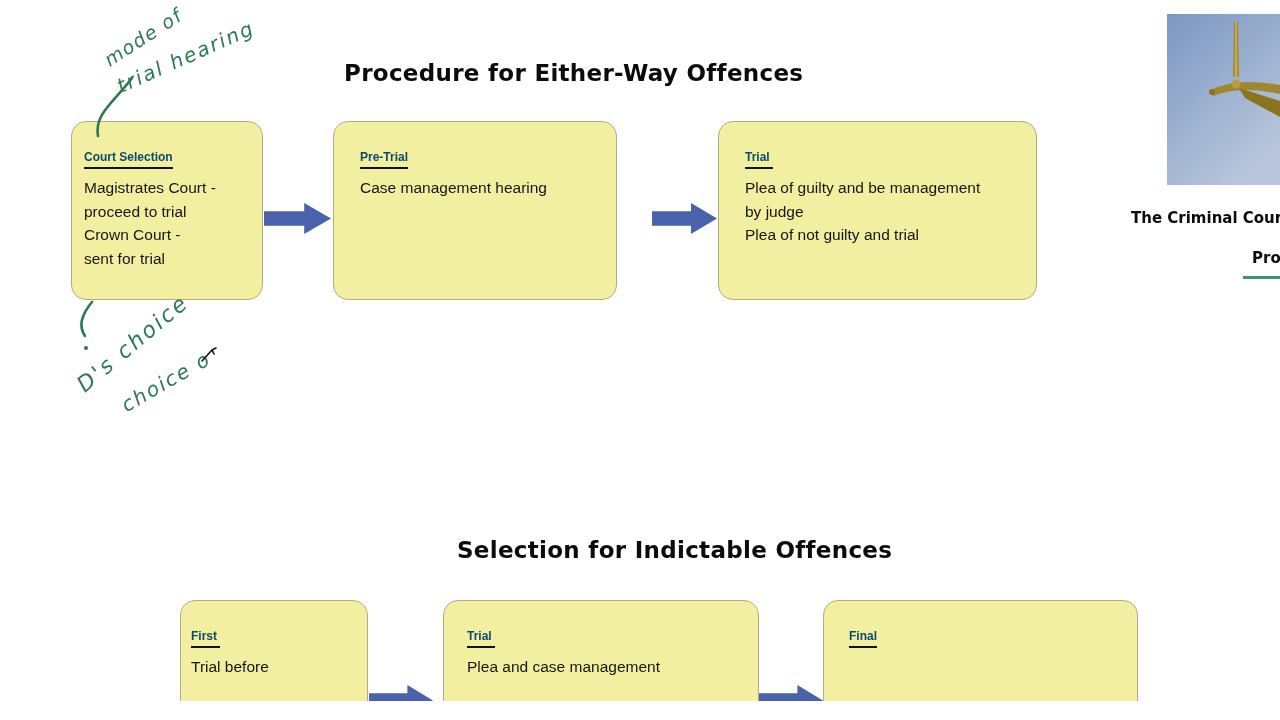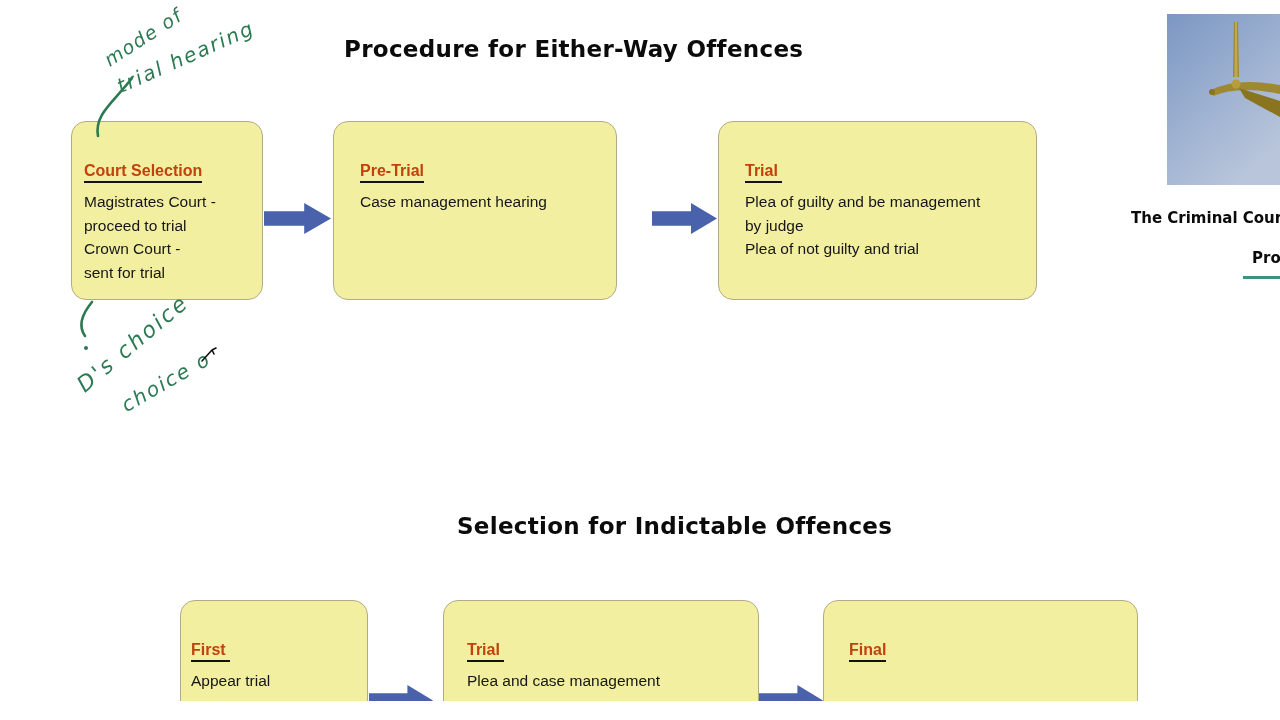--- a/index.html
+++ b/index.html
@@ -3,29 +3,29 @@
 <meta charset="utf-8">
 <style>
   html,body{margin:0;padding:0;background:#fff;}
   #stage{
     position:relative;width:1280px;height:720px;background:#ffffff;
     overflow:hidden;font-family:"Liberation Sans",sans-serif;
   }
   .title{
     position:absolute;white-space:nowrap;color:#0b0b0b;
     font-family:"DejaVu Sans",sans-serif;font-weight:bold;
-    font-size:23px;letter-spacing:.3px;
+    font-size:23px;letter-spacing:.3px;margin-top:24px;
   }
   .box{
     position:absolute;background:#f2efa1;border:1.6px solid #b3ab85;
     border-radius:15px;box-sizing:border-box;padding-top:25px;
   }
   .box-h{
-    display:inline-block;font-weight:bold;font-size:16px;color:#c2410c;
-    border-bottom:2px solid #121212;white-space:pre;line-height:20px;margin-top:14px;
+    display:inline-block;font-weight:bold;font-size:12px;color:#0c4a6e;
+    border-bottom:2px solid #121212;white-space:pre;line-height:20px;
   }
   .box-b{
     margin-top:7px;font-size:15.5px;line-height:23.5px;color:#161616;
     white-space:pre-line;
   }
   .arrow{position:absolute;background:#4a62ac;
     clip-path:polygon(0 27%,60% 27%,60% 0,100% 50%,60% 100%,60% 73%,0 73%);}
   .ink{
     position:absolute;color:#2c7a52;font-family:"DejaVu Sans",sans-serif;
     font-style:italic;transform-origin:left top;white-space:nowrap;
@@ -87,21 +87,21 @@
   <span class="ink" style="left:72px;top:378px;font-size:22px;letter-spacing:2.5px;transform:rotate(-40deg);">D's choice</span>
   <span class="ink" style="left:117px;top:396px;font-size:20px;letter-spacing:2px;transform:rotate(-30deg);">choice o</span>
   <svg class="inksvg" style="left:199px;top:344px;" width="20" height="20" viewBox="0 0 20 20">
     <path d="M3,17 L13,6 M13,6 l4,-2 M13,6 l2,4" fill="none" stroke="#111" stroke-width="1.6" stroke-linecap="round"></path>
   </svg>
 
   <div class="title" style="left:457px;top:513px;">Selection for Indictable Offences</div>
 
   <div class="box" style="left:180px;top:600px;width:188px;height:150px;padding-left:10px;padding-right:8px;">
     <span class="box-h">First </span>
-    <div class="box-b">Appear trial</div>
+    <div class="box-b">Trial before</div>
   </div>
 
   <div class="arrow" style="left:369px;top:685px;width:64px;height:31px;"></div>
 
   <div class="box" style="left:443px;top:600px;width:316px;height:150px;padding-left:23px;padding-right:10px;">
     <span class="box-h">Trial </span>
     <div class="box-b">Plea and case management</div>
   </div>
 
   <div class="arrow" style="left:759px;top:685px;width:64px;height:31px;"></div>

